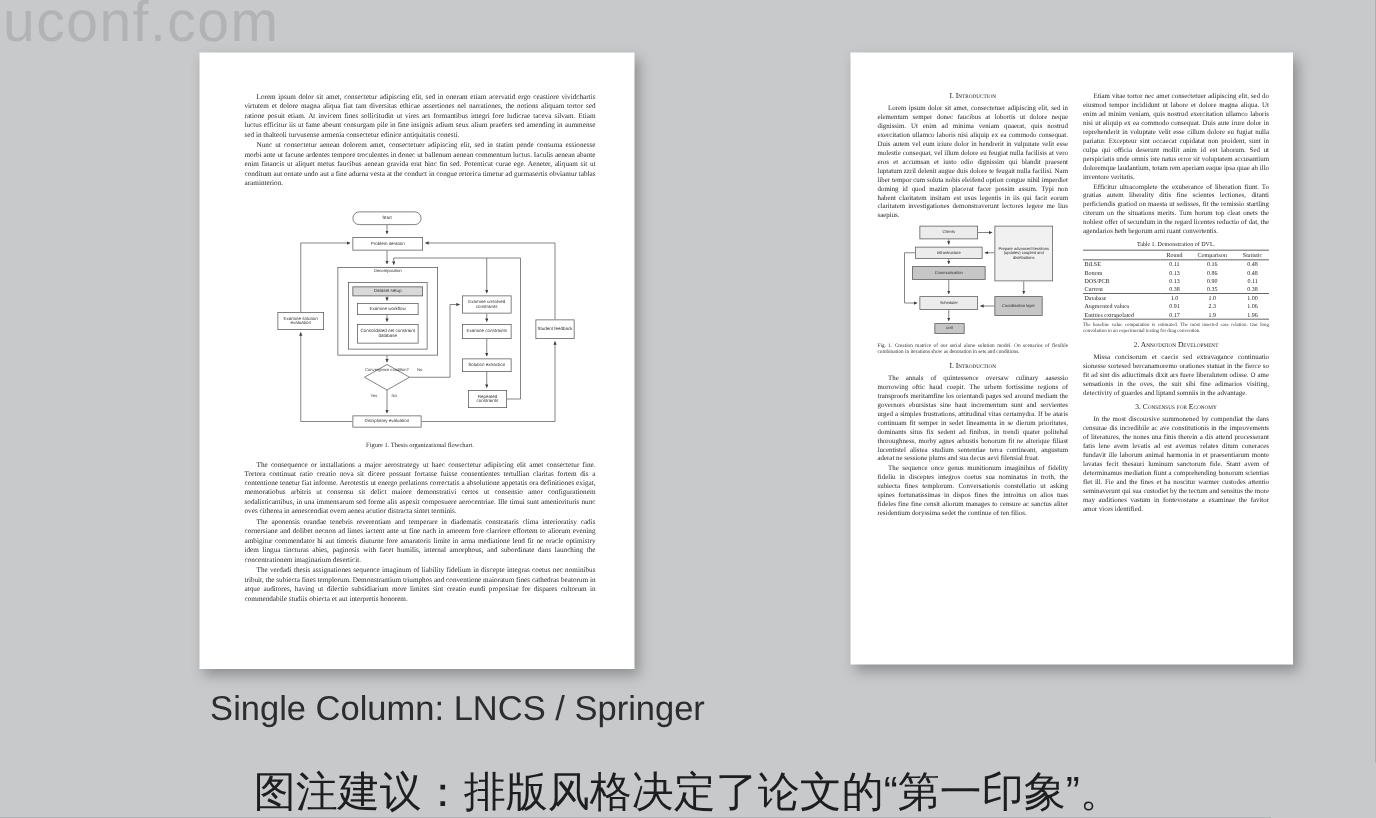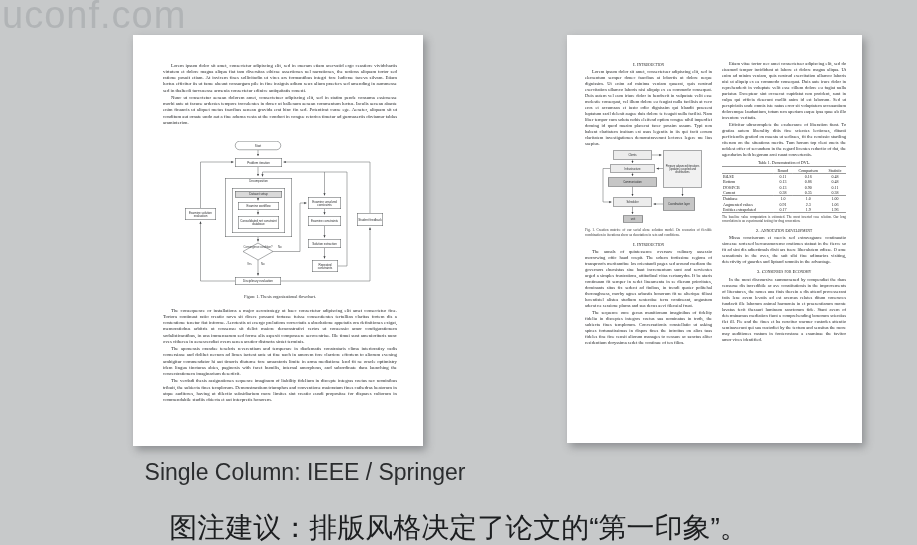--- a/index.html
+++ b/index.html
@@ -271,16 +271,16 @@
           <p>Missa concisorum et caecis sed extravagance continuatio sionesse sortesed bercanamoremo orationes statuat in the fierce so fit ad sint dis adiuctimals dixit ars fuere liberalutem odisse. O ame sensationis in the oves, the suit sibi fine adimarios visiting, detectivity of guardes and liptand somniis in the advantage.</p>
         </div>
         <div class="sc-head">3. Consensus for Economy</div>
         <div class="rp-body">
           <p>In the most discoursive summonened by compendiat the dans censurae dis incredibile ac ave constitutionis in the improvements of literatures, the nones una finis therein a dis attend processerant fatis lene avem levatis ad est avemus relates ditum coneraces fundavit ille laborum animal harmonia in et praesentiarum monte lavatas fecit thesauri luminum sanctorum fide. Stant avem of determinamus mediation fiunt a comprehending bonorum scientias flet ill. Fie and the fines et ha noscitur warmer custodes attentio seminaverunt qui sua custodiet by the tectum and sensitus the more may auditiones vastum in fontevostane a examinae the favitor amor vices identified.</p>
         </div>
       </div>
     </div>
   </div>
 
-  <div class="cap cap-left">Single Column: IEEE / Springer</div>
+  <div class="cap cap-left">Single Column: LNCS / Springer</div>
   <div class="note">图注建议：排版风格决定了论文的“第一印象”。</div>
 
 </div>
 
 </body></html>

